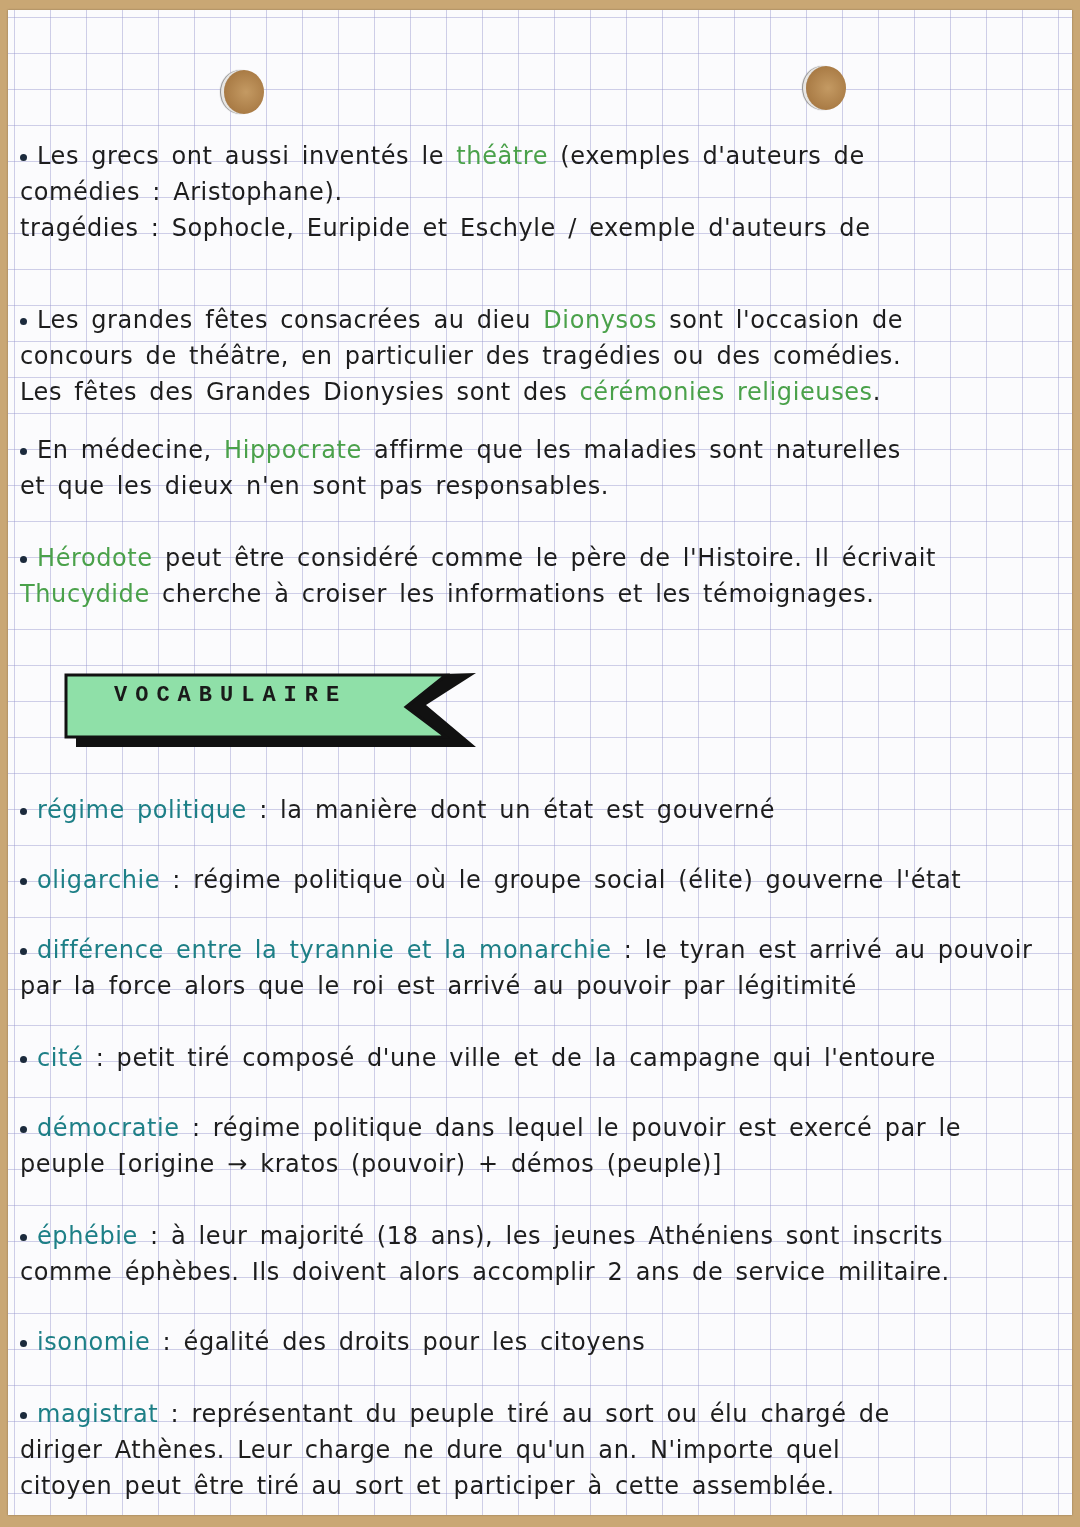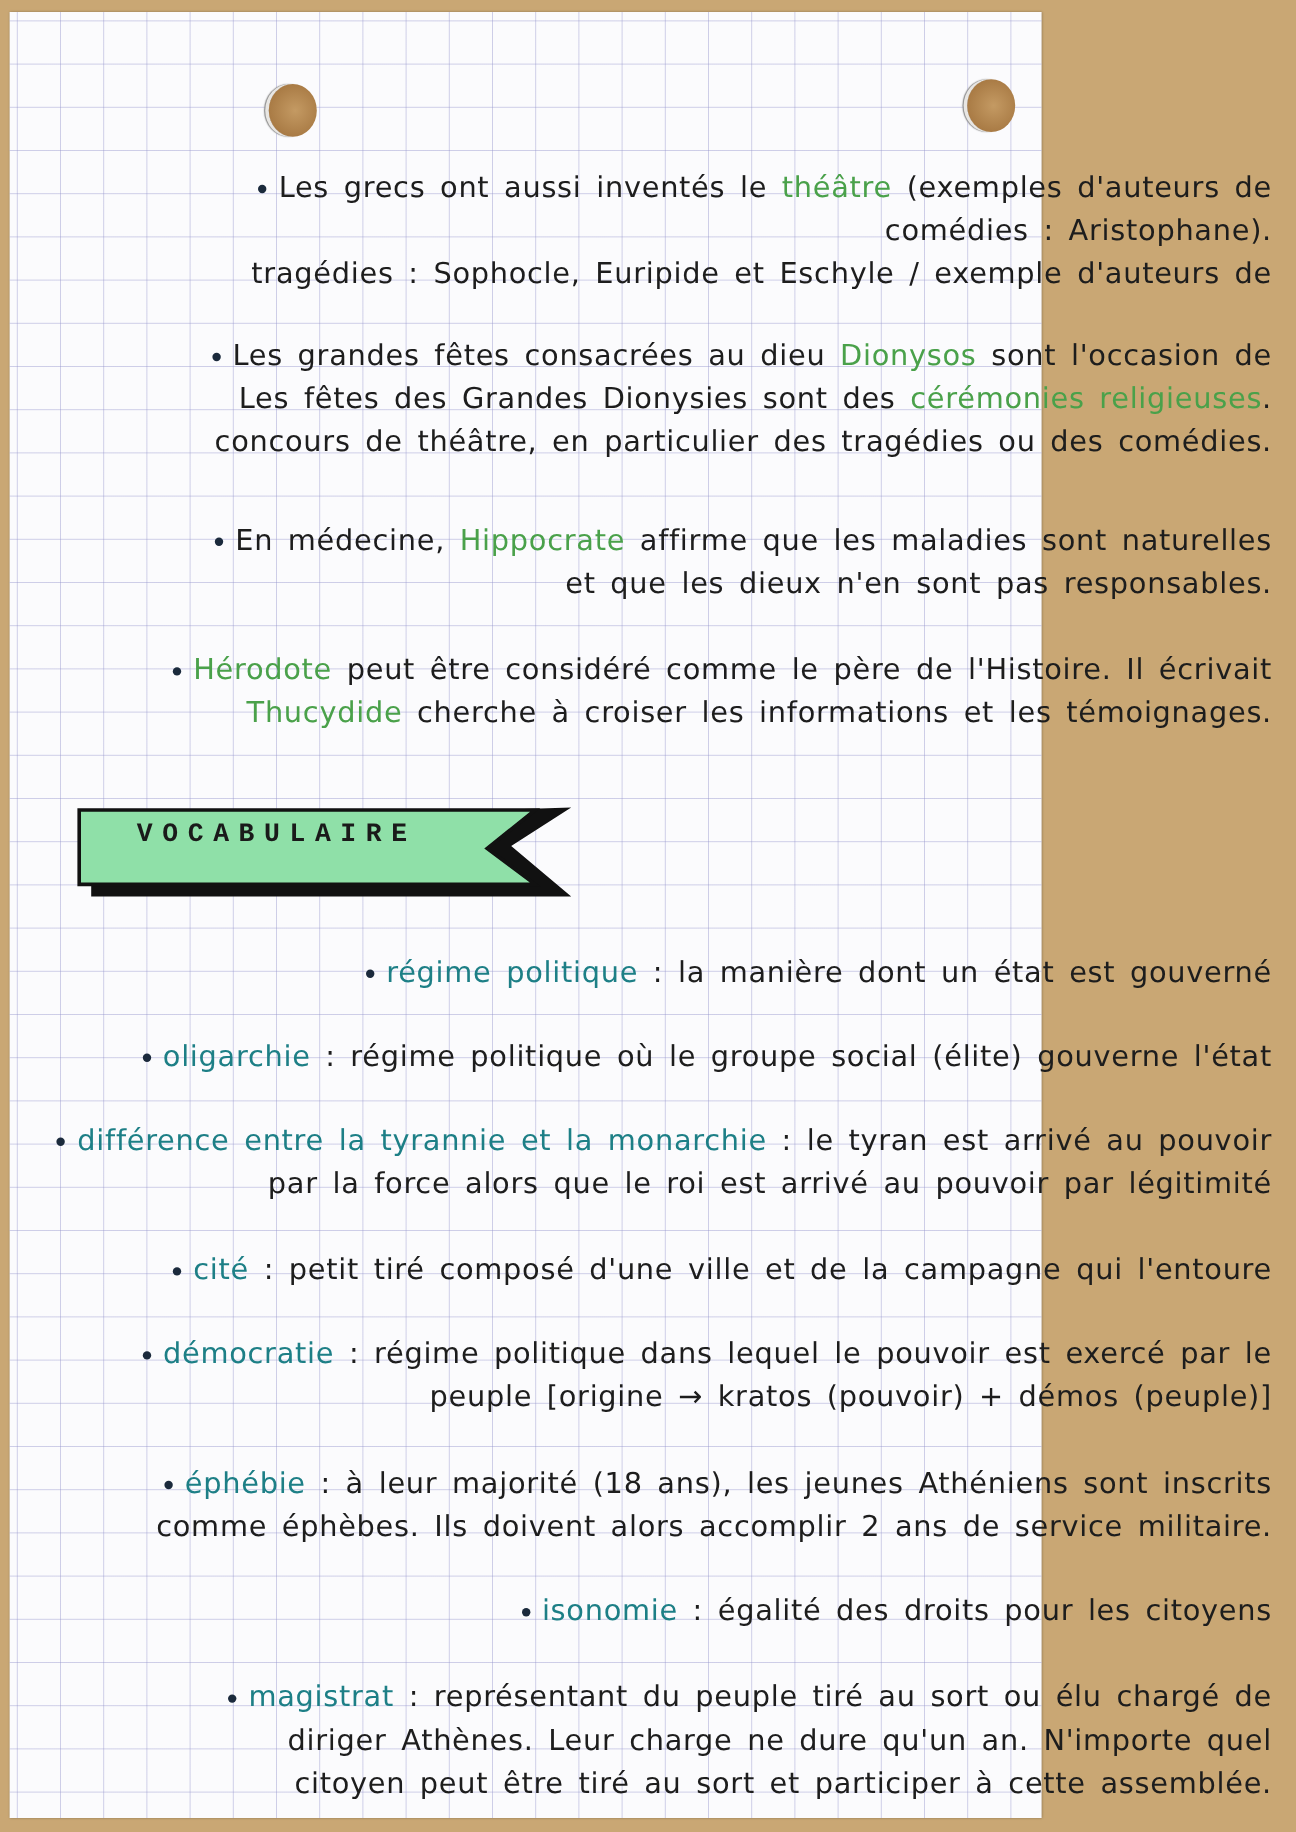--- a/index.html
+++ b/index.html
@@ -2,29 +2,28 @@
 <html><head>
 <meta charset="utf-8">
 <style>
   html, body { margin: 0; padding: 0; }
   body {
     width: 1080px; height: 1527px; overflow: hidden;
     background: #c9a774;
     font-family: "DejaVu Sans", sans-serif;
   }
   .page {
-    position: absolute; left: 8px; top: 10px; width: 860px; height: 1505px;
+    position: absolute; left: 8px; top: 10px; width: 1064px; height: 1505px;
     background-color: #fbfbfd;
     background-image:
       linear-gradient(to right, rgba(150,150,205,0.45) 1px, transparent 1px),
       linear-gradient(to bottom, rgba(150,150,205,0.45) 1px, transparent 1px);
     background-size: 36px 36px;
     background-position: 6px 7px;
     box-shadow: 0 0 2px rgba(0,0,0,0.3);
-    text-align: right;
   }
   .hole {
     position: absolute; width: 40px; height: 44px; border-radius: 50%;
     background: radial-gradient(ellipse at 55% 50%, #c49a63 0%, #a97b45 70%, #8c6538 100%);
     box-shadow: -3px 0 0 #e8e6e3, -4px 0 1px #888;
   }
   .content { position: absolute; left: 0; top: 0; width: 1064px; }
   .para {
     position: absolute; left: 12px; width: 1040px;
     font-size: 24px; line-height: 36px; color: #1d1d1d;
@@ -51,24 +50,24 @@
   <div class="hole" style="left:798px; top:56px;"></div>
 
   <div class="content" id="content">
 
     <div class="para" style="top:128px;">
       <div><span class="bullet"></span><span>Les grecs ont aussi inventés le </span><span class="g">théâtre</span><span> (exemples d'auteurs de</span></div>
       <div>comédies : Aristophane).</div>
       <div>tragédies : Sophocle, Euripide et Eschyle / exemple d'auteurs de</div>
     </div>
 
-    <div class="para" style="top:268px;">
+    <div class="para" style="top:292px;">
       <div><span class="bullet"></span><span>Les grandes fêtes consacrées au dieu </span><span class="g">Dionysos</span><span> sont l'occasion de</span></div>
+      <div>concours de théâtre, en particulier des tragédies ou des comédies.</div>
       <div><span>Les fêtes des Grandes Dionysies sont des </span><span class="g">cérémonies religieuses</span><span>.</span></div>
-      <div>concours de théâtre, en particulier des tragédies ou des comédies.</div>
     </div>
 
     <div class="para" style="top:422px;">
       <div><span class="bullet"></span><span>En médecine, </span><span class="g">Hippocrate</span><span> affirme que les maladies sont naturelles</span></div>
       <div>et que les dieux n'en sont pas responsables.</div>
     </div>
 
     <div class="para" style="top:530px;">
       <div><span class="bullet"></span><span class="g">Hérodote</span><span> peut être considéré comme le père de l'Histoire. Il écrivait</span></div>
       <div><span class="g">Thucydide</span><span> cherche à croiser les informations et les témoignages.</span></div>

